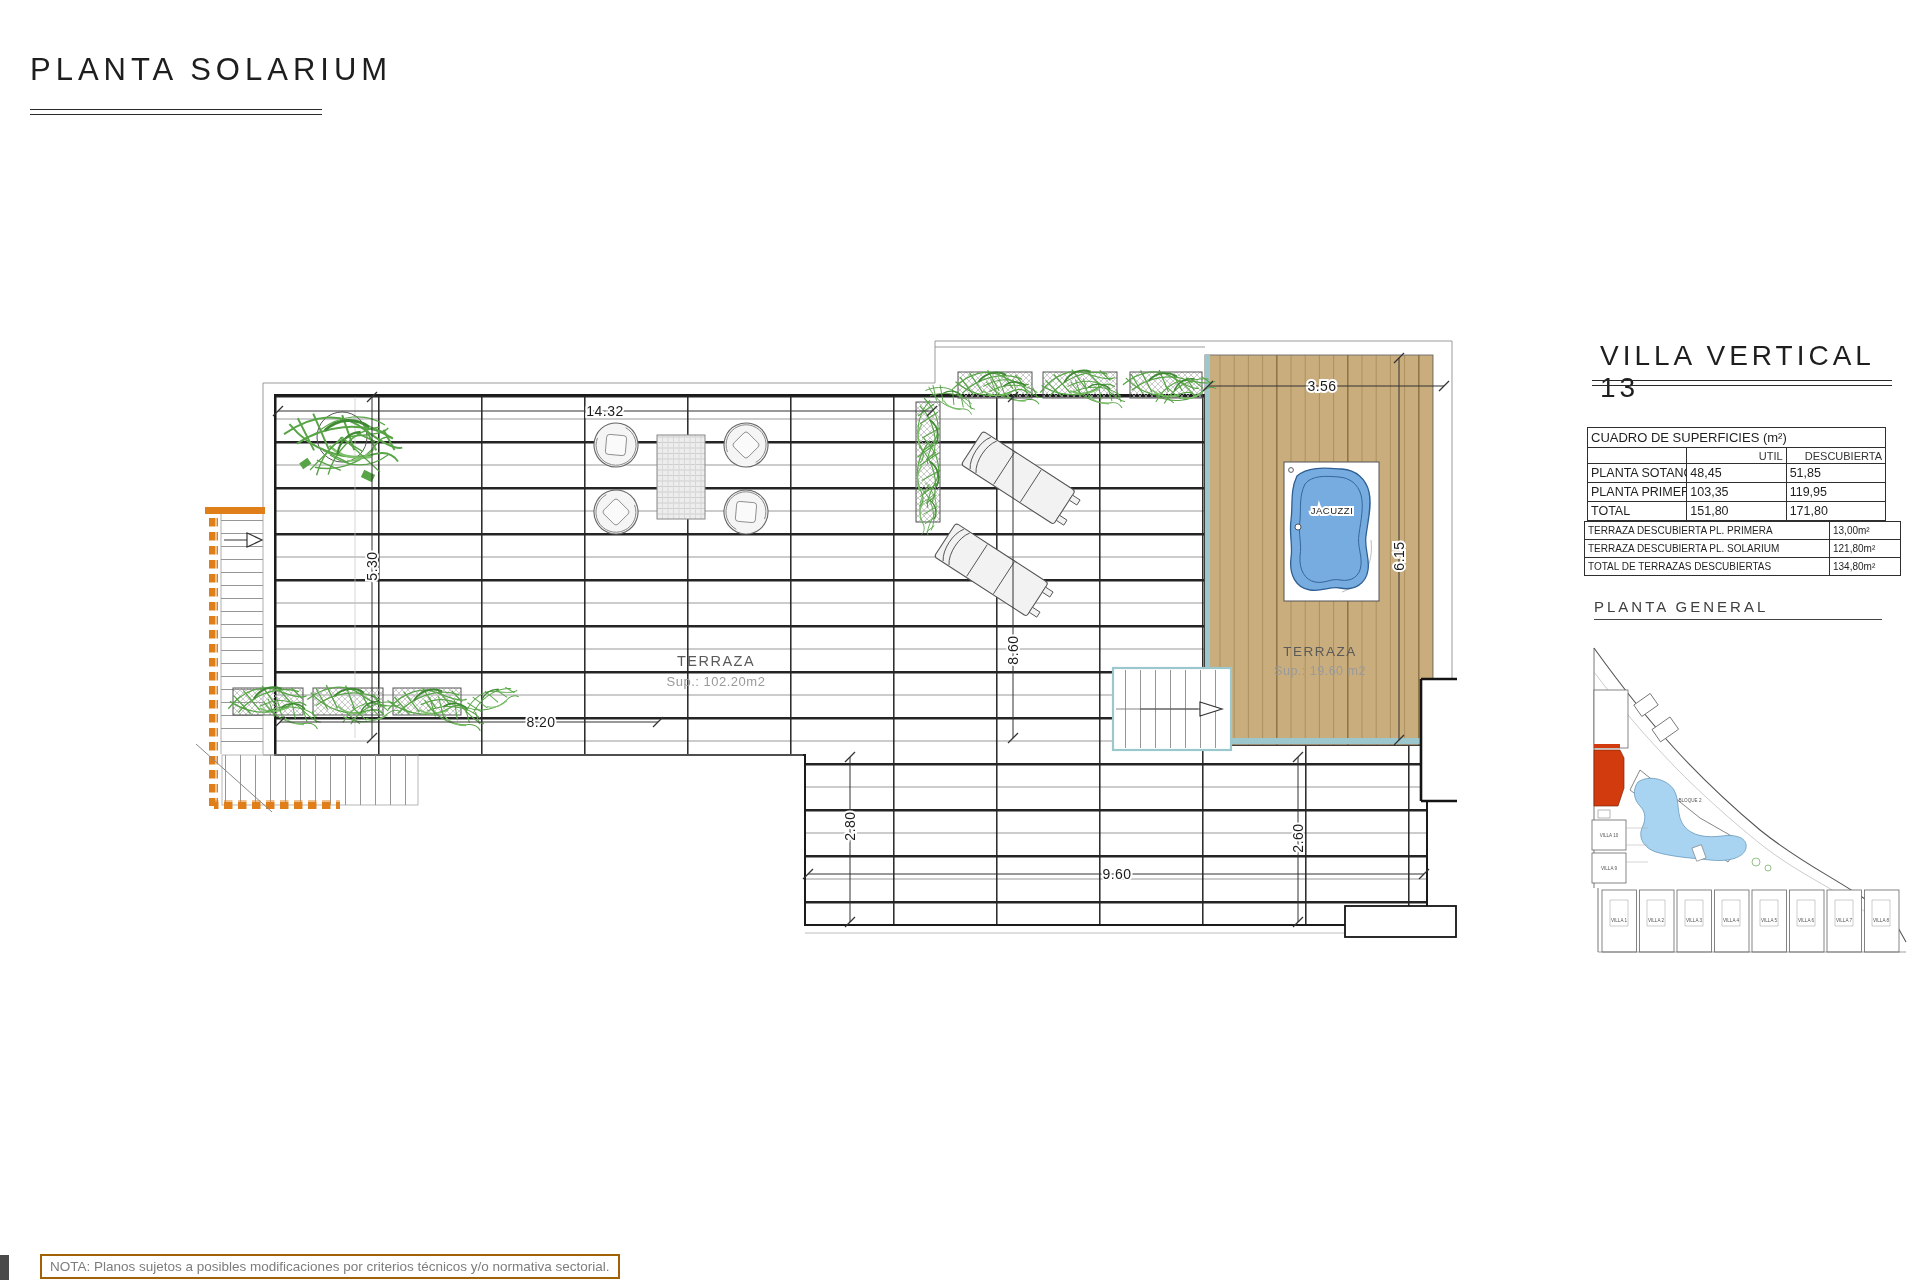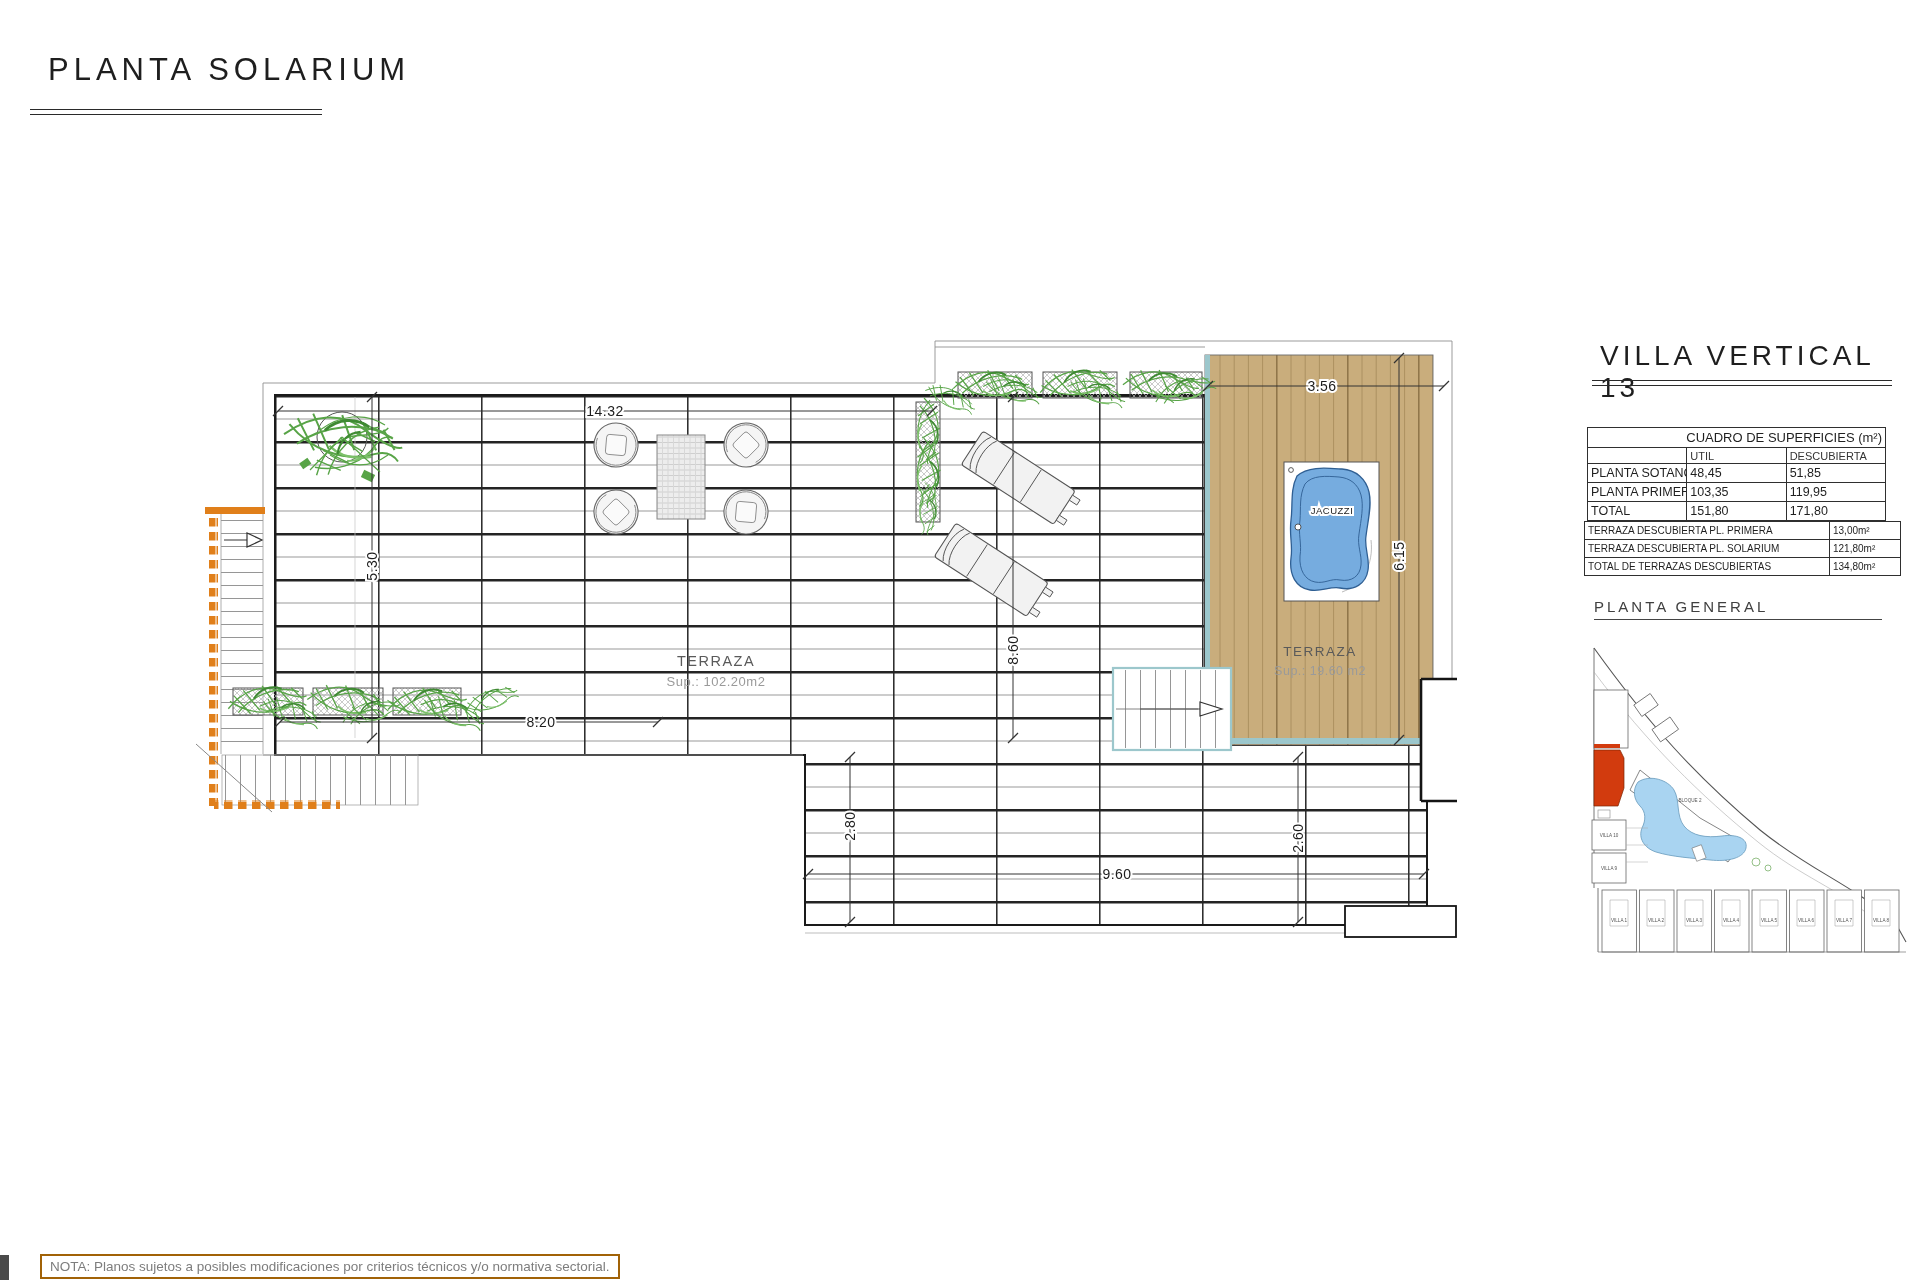--- a/index.html
+++ b/index.html
@@ -1,31 +1,31 @@
 <!DOCTYPE html>
 <html><head>
 <meta charset="utf-8">
 <style>
   html,body{margin:0;padding:0;background:#fff;}
   .page{position:relative;width:1920px;height:1280px;background:#fff;overflow:hidden;
         font-family:"Liberation Sans",sans-serif;color:#222;}
   .abs{position:absolute;}
-  .page-title{left:48px;top:52px;font-size:31px;letter-spacing:5px;color:#1e1e1e;font-weight:400;}
+  .page-title{left:30px;top:52px;font-size:31px;letter-spacing:5px;color:#1e1e1e;font-weight:400;}
   .rule-double{height:4px;border-top:1.6px solid #2a2a2a;border-bottom:1px solid #2a2a2a;}
   .rule-title{left:30px;top:109px;width:292px;}
   .villa-title{left:1600px;top:340px;font-size:28px;letter-spacing:4px;color:#1e1e1e;}
   .rule-villa{left:1592px;top:380px;width:300px;}
   .site-title{left:1594px;top:598px;font-size:15px;letter-spacing:3px;color:#404040;}
   .rule-site{left:1594px;top:619px;width:288px;border-top:1.2px solid #444;}
   table.tbl{border-collapse:collapse;table-layout:fixed;}
   .tbl td{border:1.3px solid #2f2f2f;padding:0 3px;font-size:12.5px;color:#1f1f1f;
           height:18px;overflow:hidden;white-space:nowrap;}
   .tbl-surfaces{left:1587px;top:427px;width:299px;}
-  .tbl-surfaces .t-title td{text-align:right;font-size:13px;height:19px;margin-top:13px;}
-  .tbl-surfaces .t-head td{text-align:left;font-size:11px;color:#333;height:15px;}
+  .tbl-surfaces .t-title td{text-align:left;font-size:13px;height:19px;margin-top:13px;}
+  .tbl-surfaces .t-head td{text-align:right;font-size:11px;color:#333;height:15px;}
   .tbl .num{}
   .tbl-terrazas{left:1584px;top:521px;width:306px;}
   .tbl-terrazas td{font-size:10px;height:17px;}
   .note-box{left:40px;top:1254px;border:2px solid #a16207;color:#7d7d7d;font-size:13.5px;
             padding:3px 8px;background:#fff;}
   .edge-artifact{left:0;top:1255px;width:9px;height:25px;background:#4a4a4a;}
   svg text{font-family:"Liberation Sans",sans-serif;}
   .dim{font-size:14px;fill:#1c1c1c;stroke:#fff;stroke-width:4px;paint-order:stroke;letter-spacing:0.5px;}
   .arealabel{font-size:14.5px;fill:#5a5a5a;letter-spacing:1.5px;}
   .suplabel{font-size:13px;fill:#9a9a9a;letter-spacing:0.5px;}

